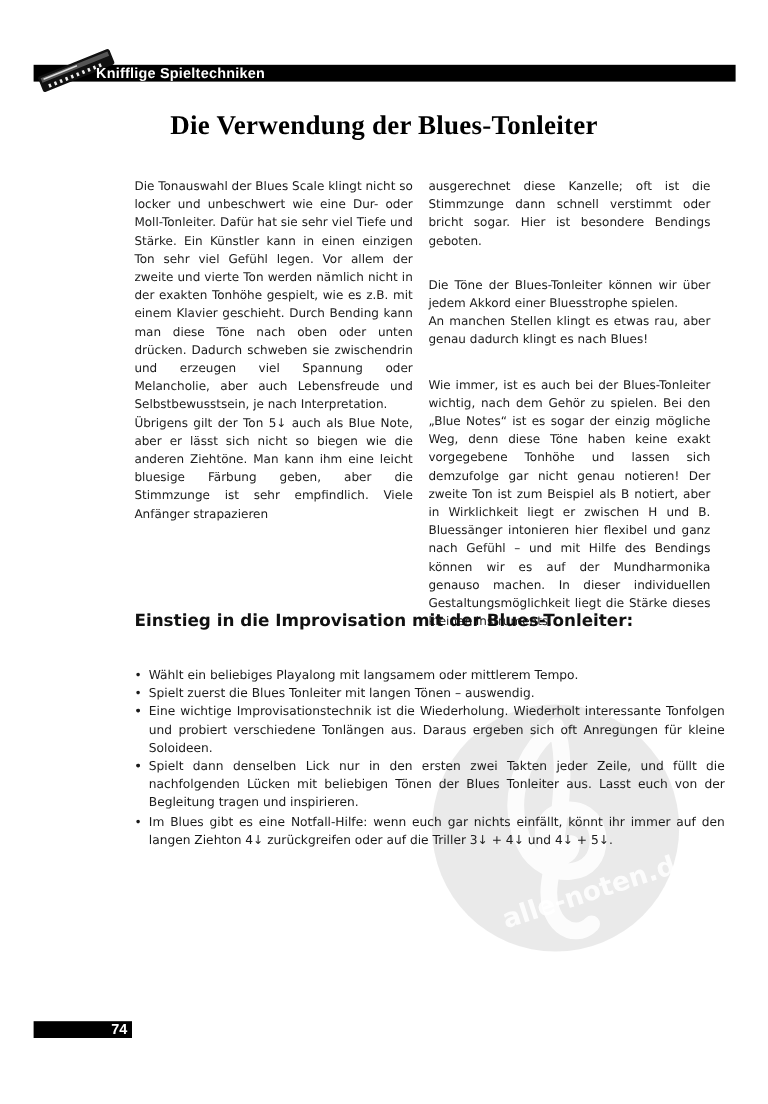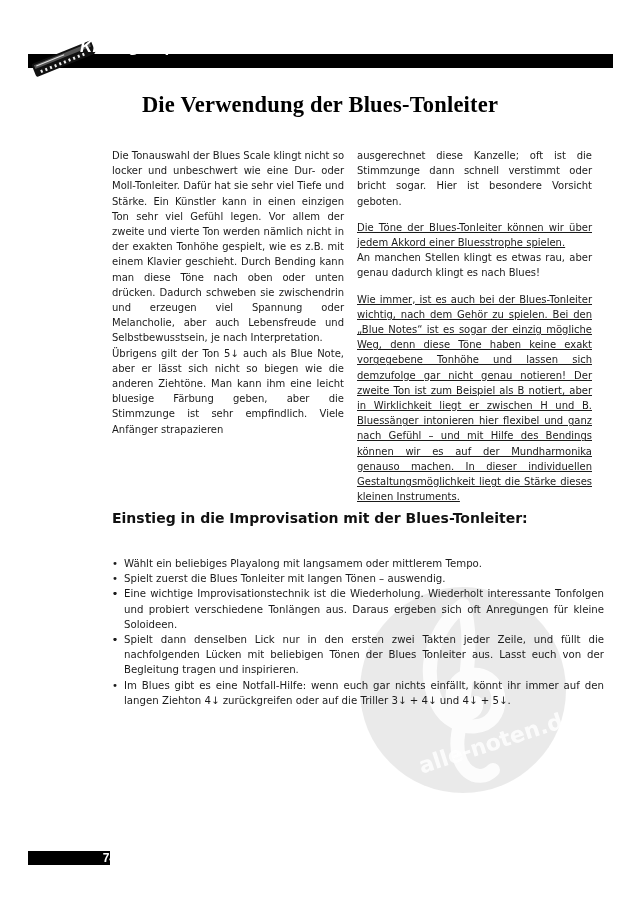--- a/index.html
+++ b/index.html
@@ -1,41 +1,41 @@
 <!DOCTYPE html>
 <html><head>
 <meta charset="utf-8">
 <style>
   html, body { margin:0; padding:0; background:#ffffff; }
   body { width:640px; height:920px; position:relative; overflow:hidden;
          font-family:"DejaVu Sans", sans-serif; color:#1a1a1a; }
   .header-bar { position:absolute; left:28px; top:54px; width:585px; height:14px; background:#000; }
-  .header-label { position:absolute; left:80px; top:40px; height:14px; line-height:14px;
+  .header-label { position:absolute; left:80px; top:54px; height:14px; line-height:14px;
                   color:#fff; font-family:"Liberation Sans", sans-serif; font-weight:bold;
-                  font-size:17px; letter-spacing:0.2px;font-style:italic; }
+                  font-size:12px; letter-spacing:0.2px; }
   .harmonica { position:absolute; left:26px; top:38px; width:74px; height:40px; }
   .title { position:absolute; left:0; width:640px; top:92px; text-align:center;
            font-family:Liberation Serif, serif; font-weight:bold; font-size:22.5px;
            letter-spacing:0.2px; color:#000; margin:0; }
   .col { position:absolute; top:148px; font-size:10px; line-height:15.2px;
          text-align:justify; }
   .col p { margin:0; }
-  .col p.gap { margin-top:11px;text-decoration:underline; }
+  .col p.gap { margin-top:22px; }
   .col-left { left:112px; width:232px; }
   .col-right { left:357px; width:235px; }
   .section-heading { position:absolute; left:112px; top:510px; font-size:14px;
                      font-family:"DejaVu Sans", sans-serif; color:#111; margin:0;text-align:right; }
   .bullets { position:absolute; left:112px; top:556px; width:492px; margin:0; padding:0;
              list-style:none; font-size:10.2px; line-height:15.2px; text-align:justify; }
   .bullets li { position:relative; padding-left:12px; }
   .bullets li .dot { position:absolute; left:0; top:0; }
   .page-num-bar { position:absolute; left:28px; top:851px; width:82px; height:14px; background:#000; }
   .page-num { position:absolute; left:28px; top:851px; width:78px; height:14px; line-height:14px;
               text-align:right; color:#fff; font-family:"Liberation Sans", sans-serif;
-              font-weight:bold; font-size:12px;padding-left:10px; }
+              font-weight:bold; font-size:12px; }
   .watermark { position:absolute; left:358px; top:585px; width:210px; height:215px; pointer-events:none; }
 </style>
 </head>
 <body>
 
 <div class="header-bar"></div>
 <svg class="harmonica" viewBox="0 0 74 40">
   <g transform="rotate(-22 37 22)">
     <rect x="6" y="14" width="64" height="14" rx="2" fill="#111"></rect>
     <rect x="8" y="16" width="60" height="4" fill="#555"></rect>
@@ -57,21 +57,21 @@
 <div class="header-label">Knifflige Spieltechniken</div>
 
 <h1 class="title">Die Verwendung der Blues-Tonleiter</h1>
 
 <div class="col col-left">
   <p>Die Tonauswahl der Blues Scale klingt nicht so locker und unbeschwert wie eine Dur- oder Moll-Tonleiter. Dafür hat sie sehr viel Tiefe und Stärke. Ein Künstler kann in einen einzigen Ton sehr viel Gefühl legen. Vor allem der zweite und vierte Ton werden nämlich nicht in der exakten Tonhöhe gespielt, wie es z.B. mit einem Klavier geschieht. Durch Bending kann man diese Töne nach oben oder unten drücken. Dadurch schweben sie zwischendrin und erzeugen viel Spannung oder Melancholie, aber auch Lebensfreude und Selbstbewusstsein, je nach Interpretation.</p>
   <p>Übrigens gilt der Ton 5↓ auch als Blue Note, aber er lässt sich nicht so biegen wie die anderen Ziehtöne. Man kann ihm eine leicht bluesige Färbung geben, aber die Stimmzunge ist sehr empfindlich. Viele Anfänger strapazieren</p>
 </div>
 
 <div class="col col-right">
-  <p>ausgerechnet diese Kanzelle; oft ist die Stimmzunge dann schnell verstimmt oder bricht sogar. Hier ist besondere Vorsicht geboten.</p>
+  <p>ausgerechnet diese Kanzelle; oft ist die Stimmzunge dann schnell verstimmt oder bricht sogar. Hier ist besondere Bendings geboten.</p>
   <p class="gap">Die Töne der Blues-Tonleiter können wir über jedem Akkord einer Bluesstrophe spielen.</p>
   <p>An manchen Stellen klingt es etwas rau, aber genau dadurch klingt es nach Blues!</p>
   <p class="gap">Wie immer, ist es auch bei der Blues-Tonleiter wichtig, nach dem Gehör zu spielen. Bei den „Blue Notes“ ist es sogar der einzig mögliche Weg, denn diese Töne haben keine exakt vorgegebene Tonhöhe und lassen sich demzufolge gar nicht genau notieren! Der zweite Ton ist zum Beispiel als B notiert, aber in Wirklichkeit liegt er zwischen H und B. Bluessänger intonieren hier flexibel und ganz nach Gefühl – und mit Hilfe des Bendings können wir es auf der Mundharmonika genauso machen. In dieser individuellen Gestaltungsmöglichkeit liegt die Stärke dieses kleinen Instruments.</p>
 </div>
 
 <svg class="watermark" viewBox="0 0 210 215">
   <circle cx="105" cy="105" r="103" fill="#d9d9d9" opacity="0.55"></circle>
   <path d="M105 20 C 80 40, 60 80, 80 120 C 95 150, 145 150, 140 110 C 135 80, 90 85, 95 115 C 100 135, 120 130, 118 118 M105 20 C 115 45, 110 90, 100 150 C 95 185, 120 200, 135 185" fill="none" stroke="#ffffff" stroke-width="14" stroke-linecap="round" opacity="0.85"></path>
   <text x="60" y="175" transform="rotate(-18 105 170)" fill="#ffffff" opacity="0.85" font-family="DejaVu Sans, sans-serif" font-weight="bold" font-size="22">alle-noten.de</text>
 </svg>

